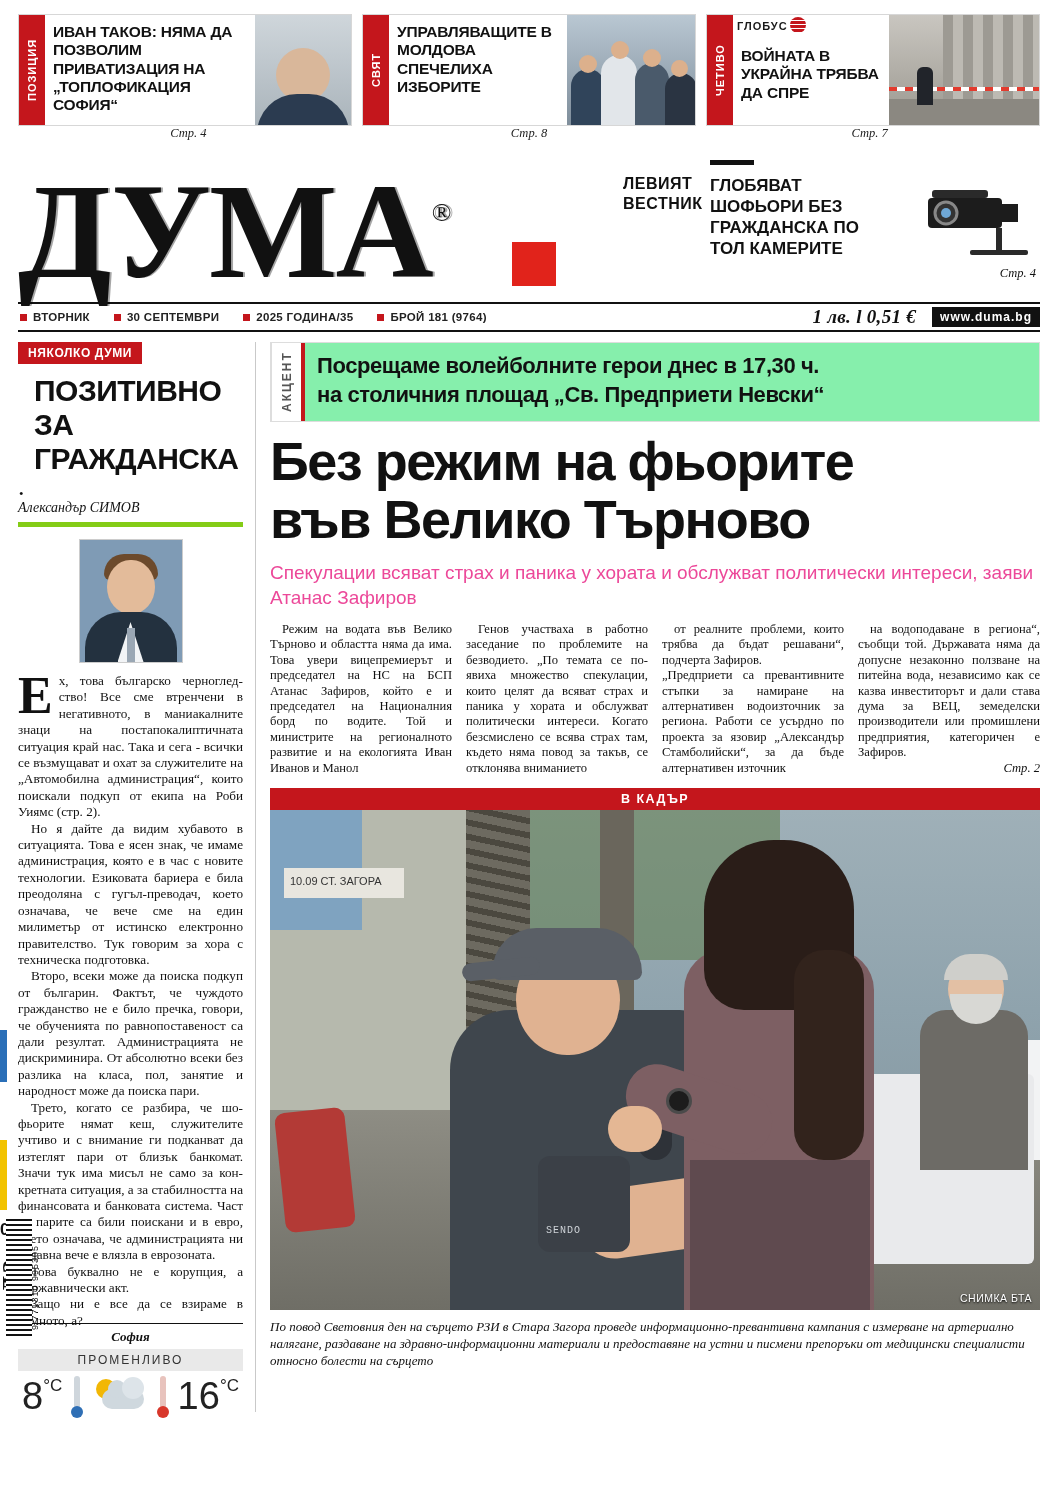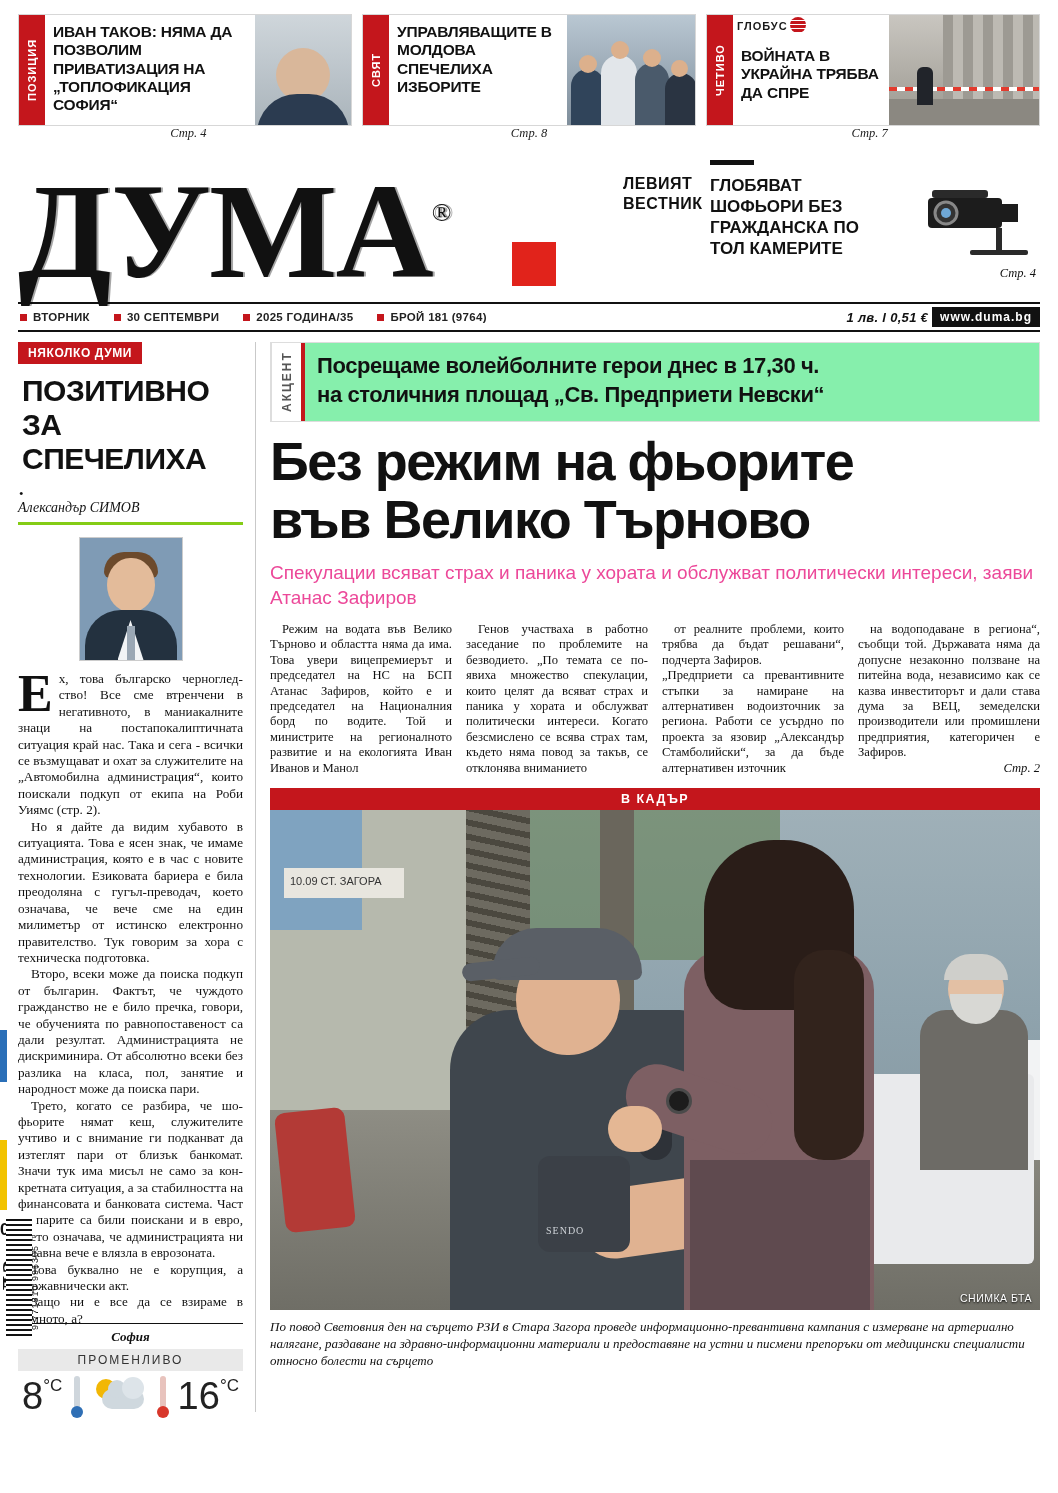--- a/index.html
+++ b/index.html
@@ -89,36 +89,36 @@
      line-height:21px; color:#111; width:175px; }
   .cam { position:absolute; right:0; top:24px; width:130px; height:72px; }
   .mh-right .stranica { position:absolute; right:4px; top:106px; font-style:italic; font-size:12.5px; }
 
   
   .infobar { border-top:2px solid #111; border-bottom:2px solid #111; height:30px;
      display:flex; align-items:center; font-family:"Liberation Sans",sans-serif; font-size:11.5px;
      letter-spacing:.3px; margin-top:4px; }
   .infobar .sq { width:7px; height:7px; background:#c4161c; display:inline-block; margin:0 6px 0 2px; }
   .infobar .it { display:flex; align-items:center; margin-right:22px; font-weight:bold; color:#222; }
-  .infobar .price { margin-left:auto; font-family:Liberation Sans, sans-serif; font-style:italic;
-     font-size:13px; font-weight:bold; margin-right:4px; }
+  .infobar .price { margin-left:auto; font-family:Liberation Serif, serif; font-style:italic;
+     font-size:19px; font-weight:bold; margin-right:16px; }
   .infobar .site { font-family:"Liberation Sans",sans-serif; font-size:12px; font-weight:bold;
      background:#111; color:#fff; padding:3px 8px; letter-spacing:1px; }
 
   
   .main { display:flex; margin-top:10px; height:1070px; }
   .col-left { width:238px; padding-right:12px; border-right:1px solid #c9c9c9; position:relative; }
   .col-right { flex:1; padding-left:14px; }
 
   .kicker { display:inline-block; background:#c4161c; color:#fff; font-family:"Liberation Sans",sans-serif;
      font-weight:bold; font-size:12px; letter-spacing:.6px; padding:4px 10px; }
   .op-title { font-family:"Liberation Sans",sans-serif; font-weight:bold; font-size:30px; line-height:34px;
-     margin:10px 0 6px 4px; letter-spacing:-.5px; }
+     margin:10px 0 6px 16px; letter-spacing:-.5px; }
   .op-dot { font-size:26px; line-height:10px; margin:0 0 8px 0; }
-  .op-author { font-style:italic; font-size:14px; border-bottom:3px solid #84cc16; padding-bottom:6px; }
+  .op-author { font-style:italic; font-size:14px; border-bottom:5px solid #84cc16; padding-bottom:6px; }
   .op-photo { width:104px; height:124px; margin:12px auto 10px auto; background:#7f9bb5;
      position:relative; overflow:hidden; border:1px solid #ccc; }
   .op-photo .face { position:absolute; left:50%; top:20px; margin-left:-24px; width:48px; height:54px;
      border-radius:24px/28px; background:#e3bb9a; }
   .op-photo .hair { position:absolute; left:50%; top:14px; margin-left:-27px; width:54px; height:26px;
      border-radius:27px 27px 8px 8px; background:#6c4a2c; }
   .op-photo .body { position:absolute; left:50%; bottom:0; margin-left:-46px; width:92px; height:50px;
      border-radius:36px 36px 0 0; background:#23313f; }
   .op-photo .shirt { position:absolute; left:50%; bottom:0; margin-left:-13px; width:26px; height:40px;
      background:#f2f4f6; clip-path:polygon(50% 0,100% 100%,0 100%); }
@@ -201,21 +201,21 @@
   .pm-man .torso { position:absolute; left:20px; bottom:0; width:270px; height:300px; background:#3f464d; border-radius:60px 40px 0 0; }
   .pm-man .head { position:absolute; left:86px; bottom:255px; width:104px; height:110px; border-radius:52px/56px; background:#e0b291; }
   .pm-man .cap { position:absolute; left:62px; bottom:330px; width:150px; height:52px; background:#5a5f66;
      border-radius:60px 60px 10px 10px; }
   .pm-man .cap:after { content:""; position:absolute; left:-30px; bottom:2px; width:78px; height:18px;
      background:#5a5f66; border-radius:12px; transform:rotate(-6deg); }
   .pm-man .arm { position:absolute; left:150px; bottom:60px; width:190px; height:70px; background:#e0b291;
      border-radius:34px; transform:rotate(-8deg); }
   .pm-man .cuff { position:absolute; left:108px; bottom:58px; width:92px; height:96px; background:#3b4047; border-radius:12px; }
   .pm-man .cuff span { position:absolute; left:8px; bottom:16px; color:#cfd3d8; font-size:10px;
-     font-family:Liberation Serif, serif; letter-spacing:1px; }
+     font-family:Liberation Mono, monospace; letter-spacing:1px; }
   .pm-man .bulb { position:absolute; left:208px; bottom:150px; width:34px; height:52px; background:#2e3238; border-radius:16px; }
   
   .pm-nurse { position:absolute; right:96px; bottom:0; width:300px; height:470px; }
   .pm-nurse .body { position:absolute; left:40px; bottom:0; width:190px; height:360px; background:#7d5f63; border-radius:40px 40px 0 0; }
   .pm-nurse .skirt { position:absolute; left:46px; bottom:0; width:180px; height:150px; background:#5f4a4f; }
   .pm-nurse .head { position:absolute; left:86px; bottom:330px; width:86px; height:96px; border-radius:43px/48px; background:#e4b794; }
   .pm-nurse .hair { position:absolute; left:60px; bottom:300px; width:150px; height:170px; background:#2a1d18;
      border-radius:70px 70px 40px 40px; }
   .pm-nurse .hair2 { position:absolute; left:150px; bottom:150px; width:70px; height:210px; background:#32231c; border-radius:30px; }
   .pm-nurse .arm { position:absolute; left:-20px; bottom:170px; width:150px; height:62px; background:#7d5f63;
@@ -344,21 +344,21 @@
     <span class="price">1 лв. l 0,51 €</span>
     <span class="site">www.duma.bg</span>
   </div>
 
   <div class="main">
 
     <div class="col-left">
       <span class="kicker">НЯКОЛКО ДУМИ</span>
       <div class="op-title">
         <div>ПОЗИТИВНО</div>
-        <div>ЗА СПЕЧЕЛИХА</div>
+        <div>ЗА ГРАЖДАНСКА</div>
       </div>
       <div class="op-dot">.</div>
       <div class="op-author">Александър СИМОВ</div>
 
       <div class="op-photo">
         <div class="hair"></div>
           <div class="face"></div>
           <div class="body"></div>
         <div class="shirt"></div>
           <div class="tie"></div>

